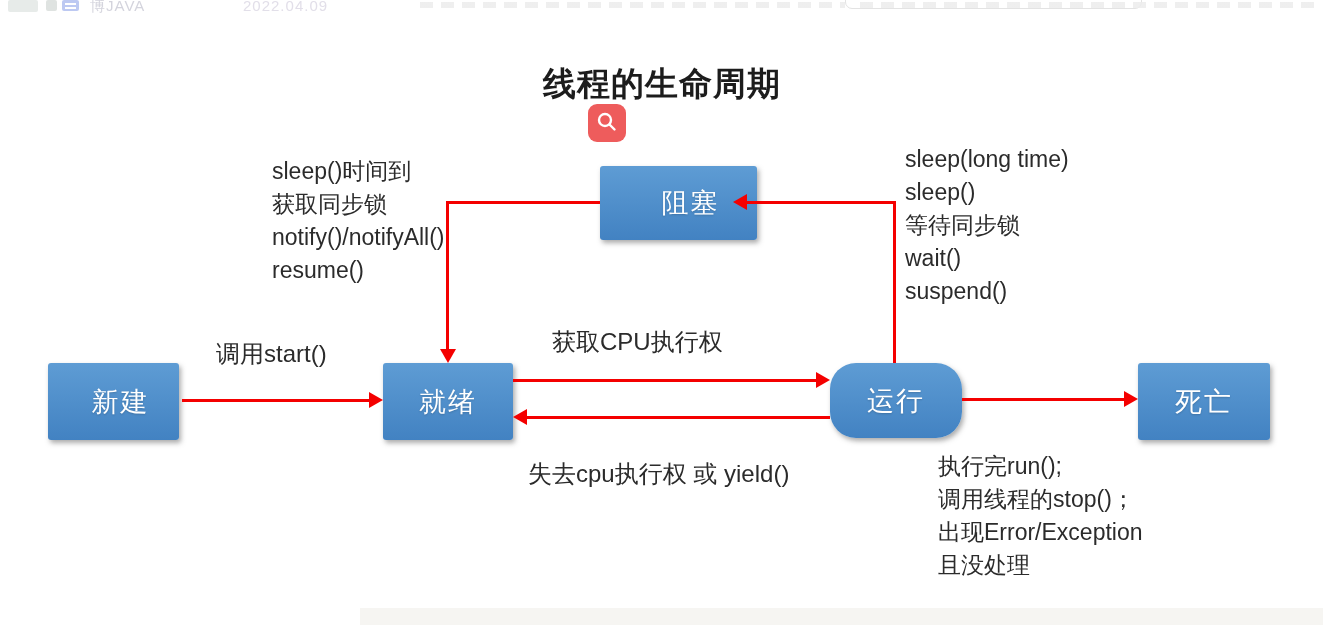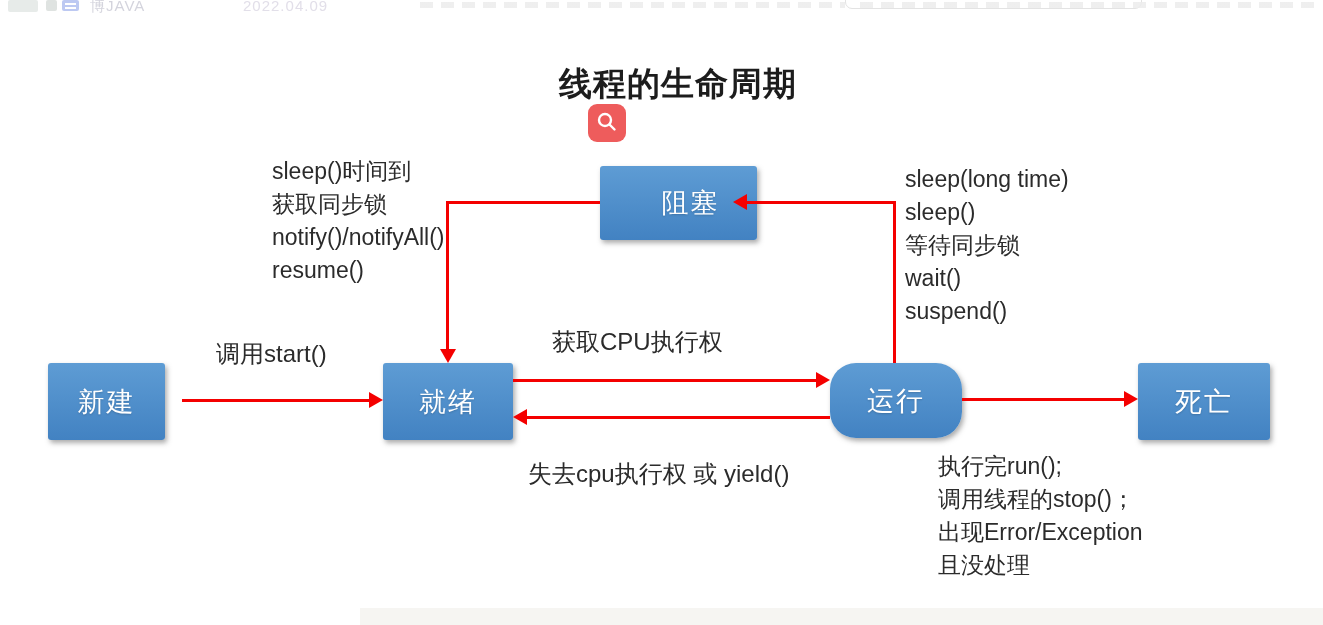--- a/index.html
+++ b/index.html
@@ -17,21 +17,21 @@
   }
   
   .tl-block{position:absolute;border-radius:2px;}
   .doc-icon{position:absolute;left:62px;top:0;width:17px;height:11px;background:#bdc9f2;border-radius:2px;}
   .doc-icon .ln{position:absolute;left:3px;height:2px;width:11px;background:#ffffff;}
   .faint-label{position:absolute;top:-3px;font-size:15px;letter-spacing:1px;white-space:nowrap;}
   .faint-strip{position:absolute;top:2px;height:6px;opacity:.85;
     background:repeating-linear-gradient(90deg,#ececec 0 13px,transparent 13px 21px);}
   .faint-outline{position:absolute;left:845px;top:-7px;width:295px;height:14px;border:1px solid #e3e3e3;border-radius:7px;}
   
-  .title{position:absolute;left:543px;top:62px;font-size:33px;font-weight:600;color:var(--title-text);letter-spacing:1px;white-space:nowrap;margin-left:16px;}
+  .title{position:absolute;left:543px;top:62px;font-size:33px;font-weight:600;color:var(--title-text);letter-spacing:1px;white-space:nowrap;}
   .mag-btn{position:absolute;left:588px;top:104px;width:38px;height:38px;background:var(--magnifier-red);
     border-radius:9px;display:flex;align-items:center;justify-content:center;cursor:pointer;}
   
   .node{position:absolute;background:linear-gradient(180deg,var(--node-blue-top),var(--node-blue-bottom));
     border-radius:3px;box-shadow:2px 3px 5px rgba(90,90,90,.5);
     display:flex;align-items:center;justify-content:center;
     color:#ffffff;font-size:27px;letter-spacing:2px;text-shadow:0 1px 2px rgba(0,0,0,.18);}
   
   .hl{position:absolute;height:3px;background:var(--arrow-red);}
   .vl{position:absolute;width:3px;background:var(--arrow-red);}
@@ -63,21 +63,21 @@
 
   <div class="title">线程的生命周期</div>
 
   <div class="mag-btn">
     <svg width="26" height="26" viewBox="0 0 26 26">
       <circle cx="11" cy="10" r="6" fill="none" stroke="#ffffff" stroke-width="2.4"></circle>
       <line x1="15.5" y1="14.5" x2="20.5" y2="19.5" stroke="#ffffff" stroke-width="2.4" stroke-linecap="round"></line>
     </svg>
   </div>
 
-  <div class="node" style="left:48px;top:363px;width:117px;height:77px;">新建</div>
+  <div class="node" style="left:48px;top:363px;width:117px;height:77px;padding-left:14px;">新建</div>
   <div class="node" style="left:383px;top:363px;width:130px;height:77px;">就绪</div>
   <div class="node" style="left:830px;top:363px;width:132px;height:75px;border-radius:26px;">运行</div>
   <div class="node" style="left:600px;top:166px;width:133px;height:74px;padding-left:24px;">阻塞</div>
   <div class="node" style="left:1138px;top:363px;width:132px;height:77px;">死亡</div>
 
   <div class="hl" style="left:182px;top:399px;width:188px;"></div>
   <div class="ah ah-r" style="left:369px;top:392px;"></div>
 
   <div class="hl" style="left:448px;top:201px;width:152px;"></div>
   <div class="vl" style="left:446px;top:201px;height:150px;"></div>
@@ -100,21 +100,21 @@
   <div class="lbl" style="left:552px;top:326px;">获取CPU执行权</div>
   <div class="lbl" style="left:528px;top:458px;">失去cpu执行权 或 yield()</div>
 
   <div class="tblock" style="left:272px;top:155px;">
     <div>sleep()时间到</div>
     <div>获取同步锁</div>
     <div>notify()/notifyAll()</div>
     <div>resume()</div>
   </div>
 
-  <div class="tblock" style="left:905px;top:143px;margin-top:20px;">
+  <div class="tblock" style="left:905px;top:143px;">
     <div>sleep(long time)</div>
     <div>sleep()</div>
     <div>等待同步锁</div>
     <div>wait()</div>
     <div>suspend()</div>
   </div>
 
   <div class="tblock" style="left:938px;top:450px;">
     <div>执行完run();</div>
     <div>调用线程的stop()；</div>

